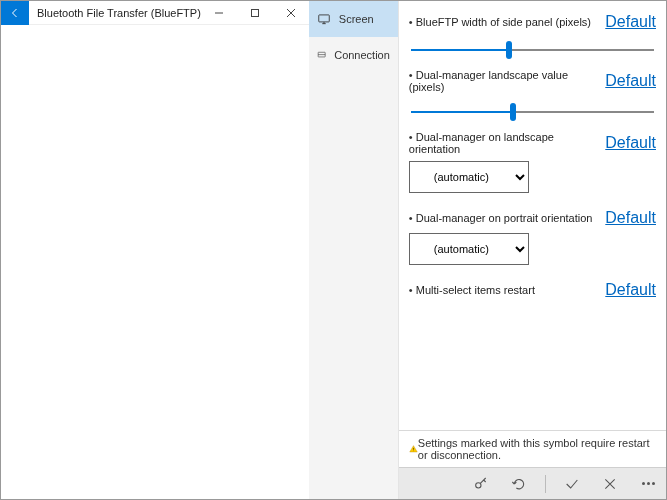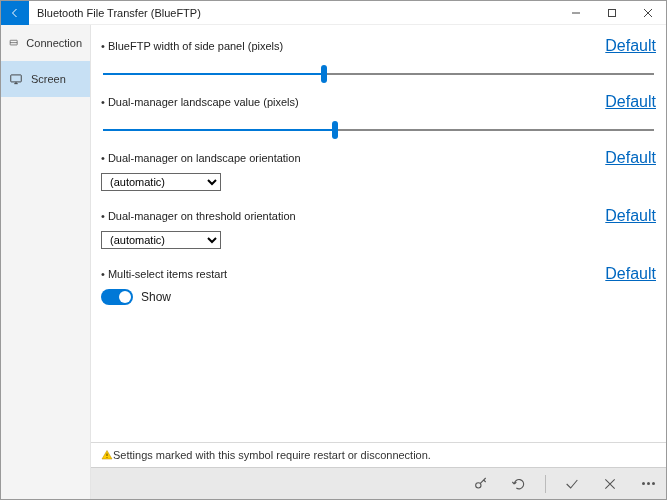--- a/index.html
+++ b/index.html
@@ -1,17 +1,17 @@
 <!DOCTYPE html>
 <html><head>
 <meta charset="utf-8">
 <style>
   * { box-sizing: border-box; margin: 0; padding: 0; }
   html, body { width: 667px; height: 500px; font-family: "Segoe UI", Arial, sans-serif; font-size: 11px; background: #fff; overflow: hidden; }
-  .window { width: 667px; height: 500px; border: 1px solid #999; display: flex; flex-direction: column; background: #fff; }
+  .window { width: 667px; height: 500px; border: 1px solid #999; display: flex; background: #fff; }
   .titlebar { height: 24px; background: #fff; display: flex; align-items: center; border-bottom: 1px solid #eee; }
   .titlebar .back { width: 28px; height: 24px; background: #0078d7; display: flex; align-items: center; justify-content: center; }
   .titlebar .back svg { width: 12px; height: 12px; stroke: #fff; fill: none; stroke-width: 2; }
   .titlebar .title { margin-left: 8px; font-size: 11px; color: #222; flex: 1; }
   .titlebar .winbtn { width: 36px; height: 24px; display: flex; align-items: center; justify-content: center; color: #444; }
   .titlebar .winbtn svg { width: 10px; height: 10px; stroke: #444; fill: none; stroke-width: 1; }
   .body { flex: 1; display: flex; min-height: 0; }
   .sidebar { width: 90px; background: #f4f4f4; border-right: 1px solid #e4e4e4; display: flex; flex-direction: column; padding-top: 0; }
   .side-item { height: 36px; display: flex; align-items: center; padding: 0 8px; gap: 8px; color: #333; cursor: pointer; font-size: 11px; }
   .side-item.active { background: #c7e0f4; }
@@ -20,21 +20,21 @@
   .settings { flex: 1; overflow: auto; padding: 12px 10px 0 10px; }
   .setting { margin-bottom: 16px; }
   .setting-row { display: flex; align-items: center; }
   .setting-label { font-size: 11px; color: #222; flex: 1; }
   .bullet::before { content: "• "; color: #333; }
   .default-link { font-size: 16px; color: #0067c0; text-decoration: underline; cursor: pointer; }
   .slider-wrap { margin: 10px 2px 0 2px; }
   .slider { -webkit-appearance: none; appearance: none; width: 100%; height: 2px; background: linear-gradient(to right, #0078d7 0%, #0078d7 var(--pct,40%), #888 var(--pct,40%), #888 100%); border: none; outline: none; }
   .slider::-webkit-slider-thumb { -webkit-appearance: none; width: 6px; height: 18px; background: #0078d7; border-radius: 3px; cursor: pointer; }
   .slider::-moz-range-thumb { width: 6px; height: 18px; background: #0078d7; border: none; border-radius: 3px; cursor: pointer; }
-  .select { margin-top: 6px; width: 120px; height: 18px; font-size: 11px; border: 1px solid #666; background: #fff; padding: 0 4px; }
+  .select { margin-top: 6px; width: 120px; height: 32px; font-size: 11px; border: 1px solid #666; background: #fff; padding: 0 20px; }
   .toggle-row { display: flex; align-items: center; gap: 8px; margin-top: 6px; }
   .toggle { position: relative; width: 32px; height: 16px; background: #0078d7; border-radius: 10px; cursor: pointer; }
   .toggle::after { content: ""; position: absolute; left: 18px; top: 2px; width: 12px; height: 12px; background: #fff; border-radius: 50%; }
   .toggle-label { font-size: 12px; color: #222; }
   .notice { display: flex; align-items: center; border-top: 1px solid #d9d9d9; background: #fff; padding: 6px 10px; font-size: 11px; color: #333; gap: 0; }
   .notice-icon { width: 12px; height: 12px; }
   .footer { height: 32px; background: #e9e9e9; border-top: 1px solid #cfcfcf; display: flex; align-items: center; justify-content: flex-end; padding: 0 6px; gap: 14px; }
   .footer .sep { width: 1px; height: 18px; background: #bbb; }
   .footer svg { width: 16px; height: 16px; stroke: #555; fill: none; stroke-width: 1.6; }
   .footer .btn { display: flex; align-items: center; justify-content: center; width: 24px; height: 24px; cursor: pointer; }
@@ -66,33 +66,33 @@
     <div class="winbtn">
       <svg viewBox="0 0 10 10">
           <path d="M1 1 L9 9 M9 1 L1 9"></path>
         </svg>
     </div>
   </div>
 
   <div class="body">
 
     <div class="sidebar">
+      <div class="side-item active">
+        <svg viewBox="0 0 24 24">
+            <rect x="3" y="5" width="18" height="12" rx="1"></rect>
+            <path d="M9 20 H15 M12 17 V20"></path>
+          </svg>
+        <span>Screen</span>
+      </div>
       <div class="side-item">
         <svg viewBox="0 0 24 24">
             <rect x="3" y="5" width="18" height="12" rx="1"></rect>
             <path d="M3 11 H21"></path>
           </svg>
         <span>Connection</span>
-      </div>
-      <div class="side-item active">
-        <svg viewBox="0 0 24 24">
-            <rect x="3" y="5" width="18" height="12" rx="1"></rect>
-            <path d="M9 20 H15 M12 17 V20"></path>
-          </svg>
-        <span>Screen</span>
       </div>
     </div>
 
     <div class="content">
       <div class="settings">
 
         <div class="setting">
           <div class="setting-row">
             <span class="setting-label bullet">BlueFTP width of side panel (pixels)</span>
             <span class="default-link">Default</span>
@@ -117,36 +117,32 @@
             <span class="setting-label bullet">Dual-manager on landscape orientation</span>
             <span class="default-link">Default</span>
           </div>
           <select class="select">
             <option>(automatic)</option>
           </select>
         </div>
 
         <div class="setting">
           <div class="setting-row">
-            <span class="setting-label bullet">Dual-manager on threshold orientation</span>
+            <span class="setting-label bullet">Dual-manager on portrait orientation</span>
             <span class="default-link">Default</span>
           </div>
           <select class="select">
             <option>(automatic)</option>
           </select>
         </div>
 
         <div class="setting">
           <div class="setting-row">
             <span class="setting-label bullet">Multi-select items restart</span>
             <span class="default-link">Default</span>
-          </div>
-          <div class="toggle-row">
-            <div class="toggle"></div>
-            <span class="toggle-label">Show</span>
           </div>
         </div>
 
       </div>
 
       <div class="notice">
         <svg class="notice-icon" viewBox="0 0 24 24">
           <path d="M12 3 L22 20 H2 Z" fill="#ffcc00" stroke="#b58600" stroke-width="1"></path>
           <path d="M12 9 V14" stroke="#5a4300" stroke-width="2"></path>
           <circle cx="12" cy="17" r="1" fill="#5a4300"></circle>

